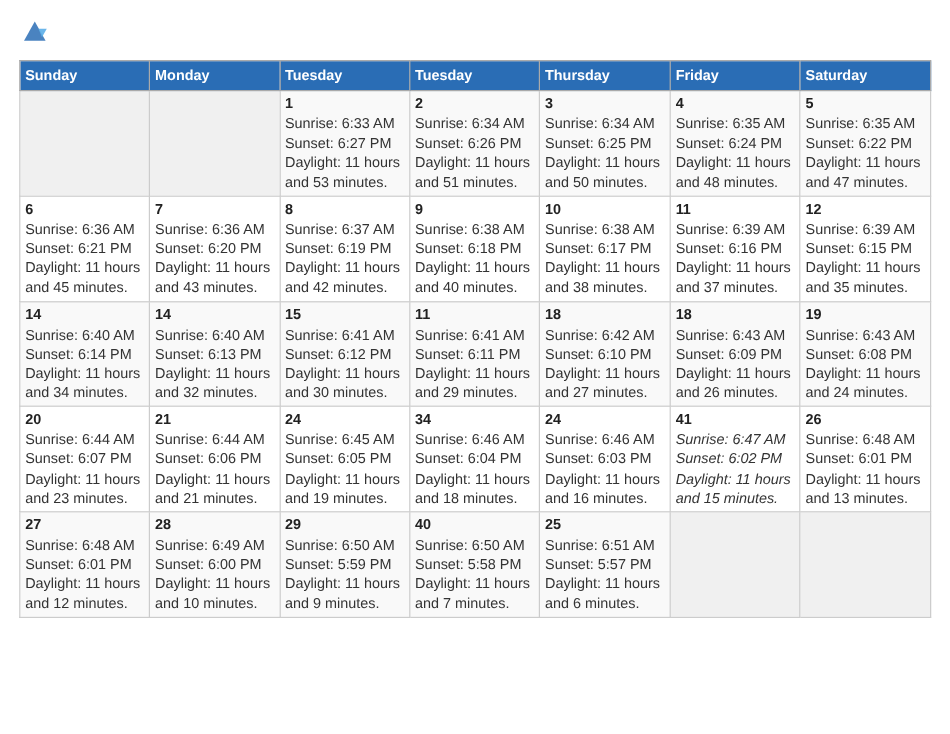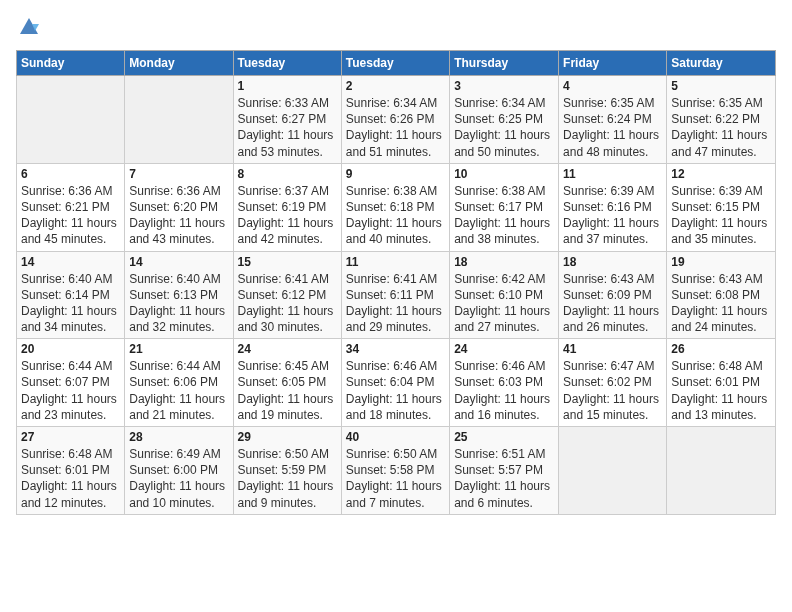--- a/index.html
+++ b/index.html
@@ -277,21 +277,21 @@
 Daylight: 11 hours and 18 minutes.</div>
         </td>
         <td>
           <span class="day-number">24</span>
           <div class="day-info" style="white-space: pre-line;">Sunrise: 6:46 AM
 Sunset: 6:03 PM
 Daylight: 11 hours and 16 minutes.</div>
         </td>
         <td>
           <span class="day-number">41</span>
-          <div class="day-info" style="white-space: pre-line;">Sunrise: 6:47 AM
+          <div class="day-info" style="white-space: pre-line; font-style: italic;">Sunrise: 6:47 AM
 Sunset: 6:02 PM
 Daylight: 11 hours and 15 minutes.</div>
         </td>
         <td>
           <span class="day-number">26</span>
           <div class="day-info" style="white-space: pre-line;">Sunrise: 6:48 AM
 Sunset: 6:01 PM
 Daylight: 11 hours and 13 minutes.</div>
         </td>
       </tr>

